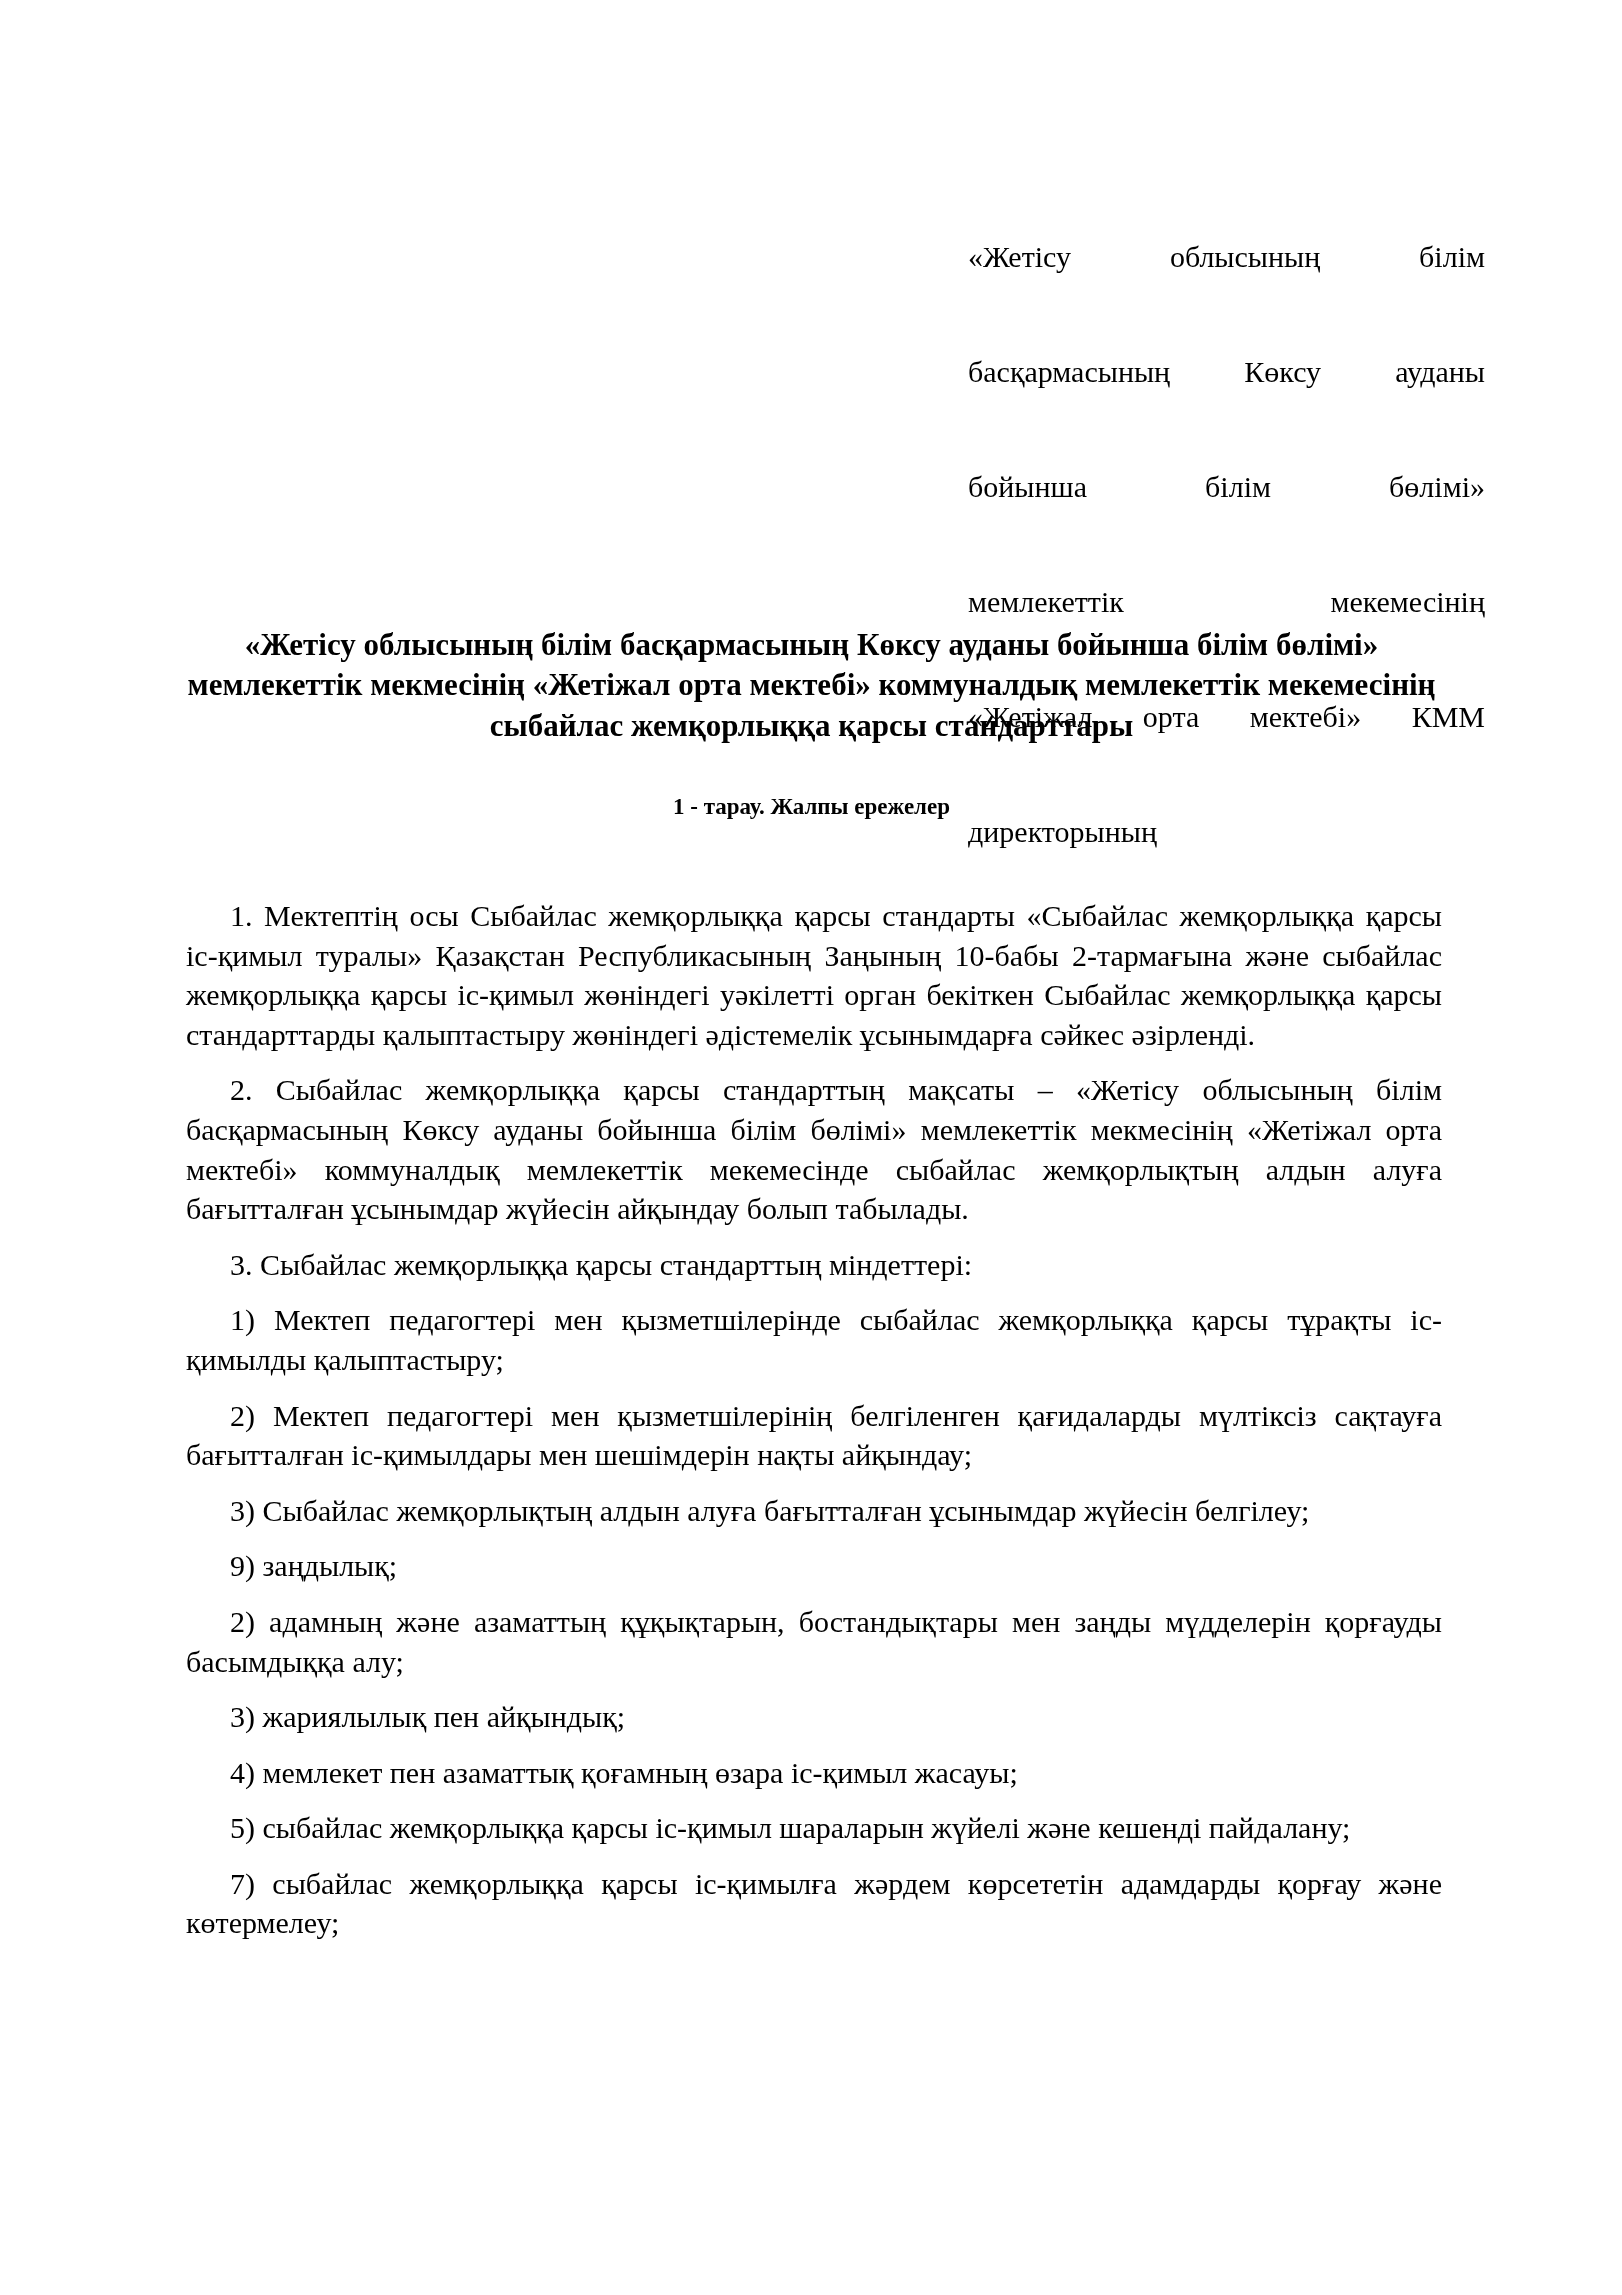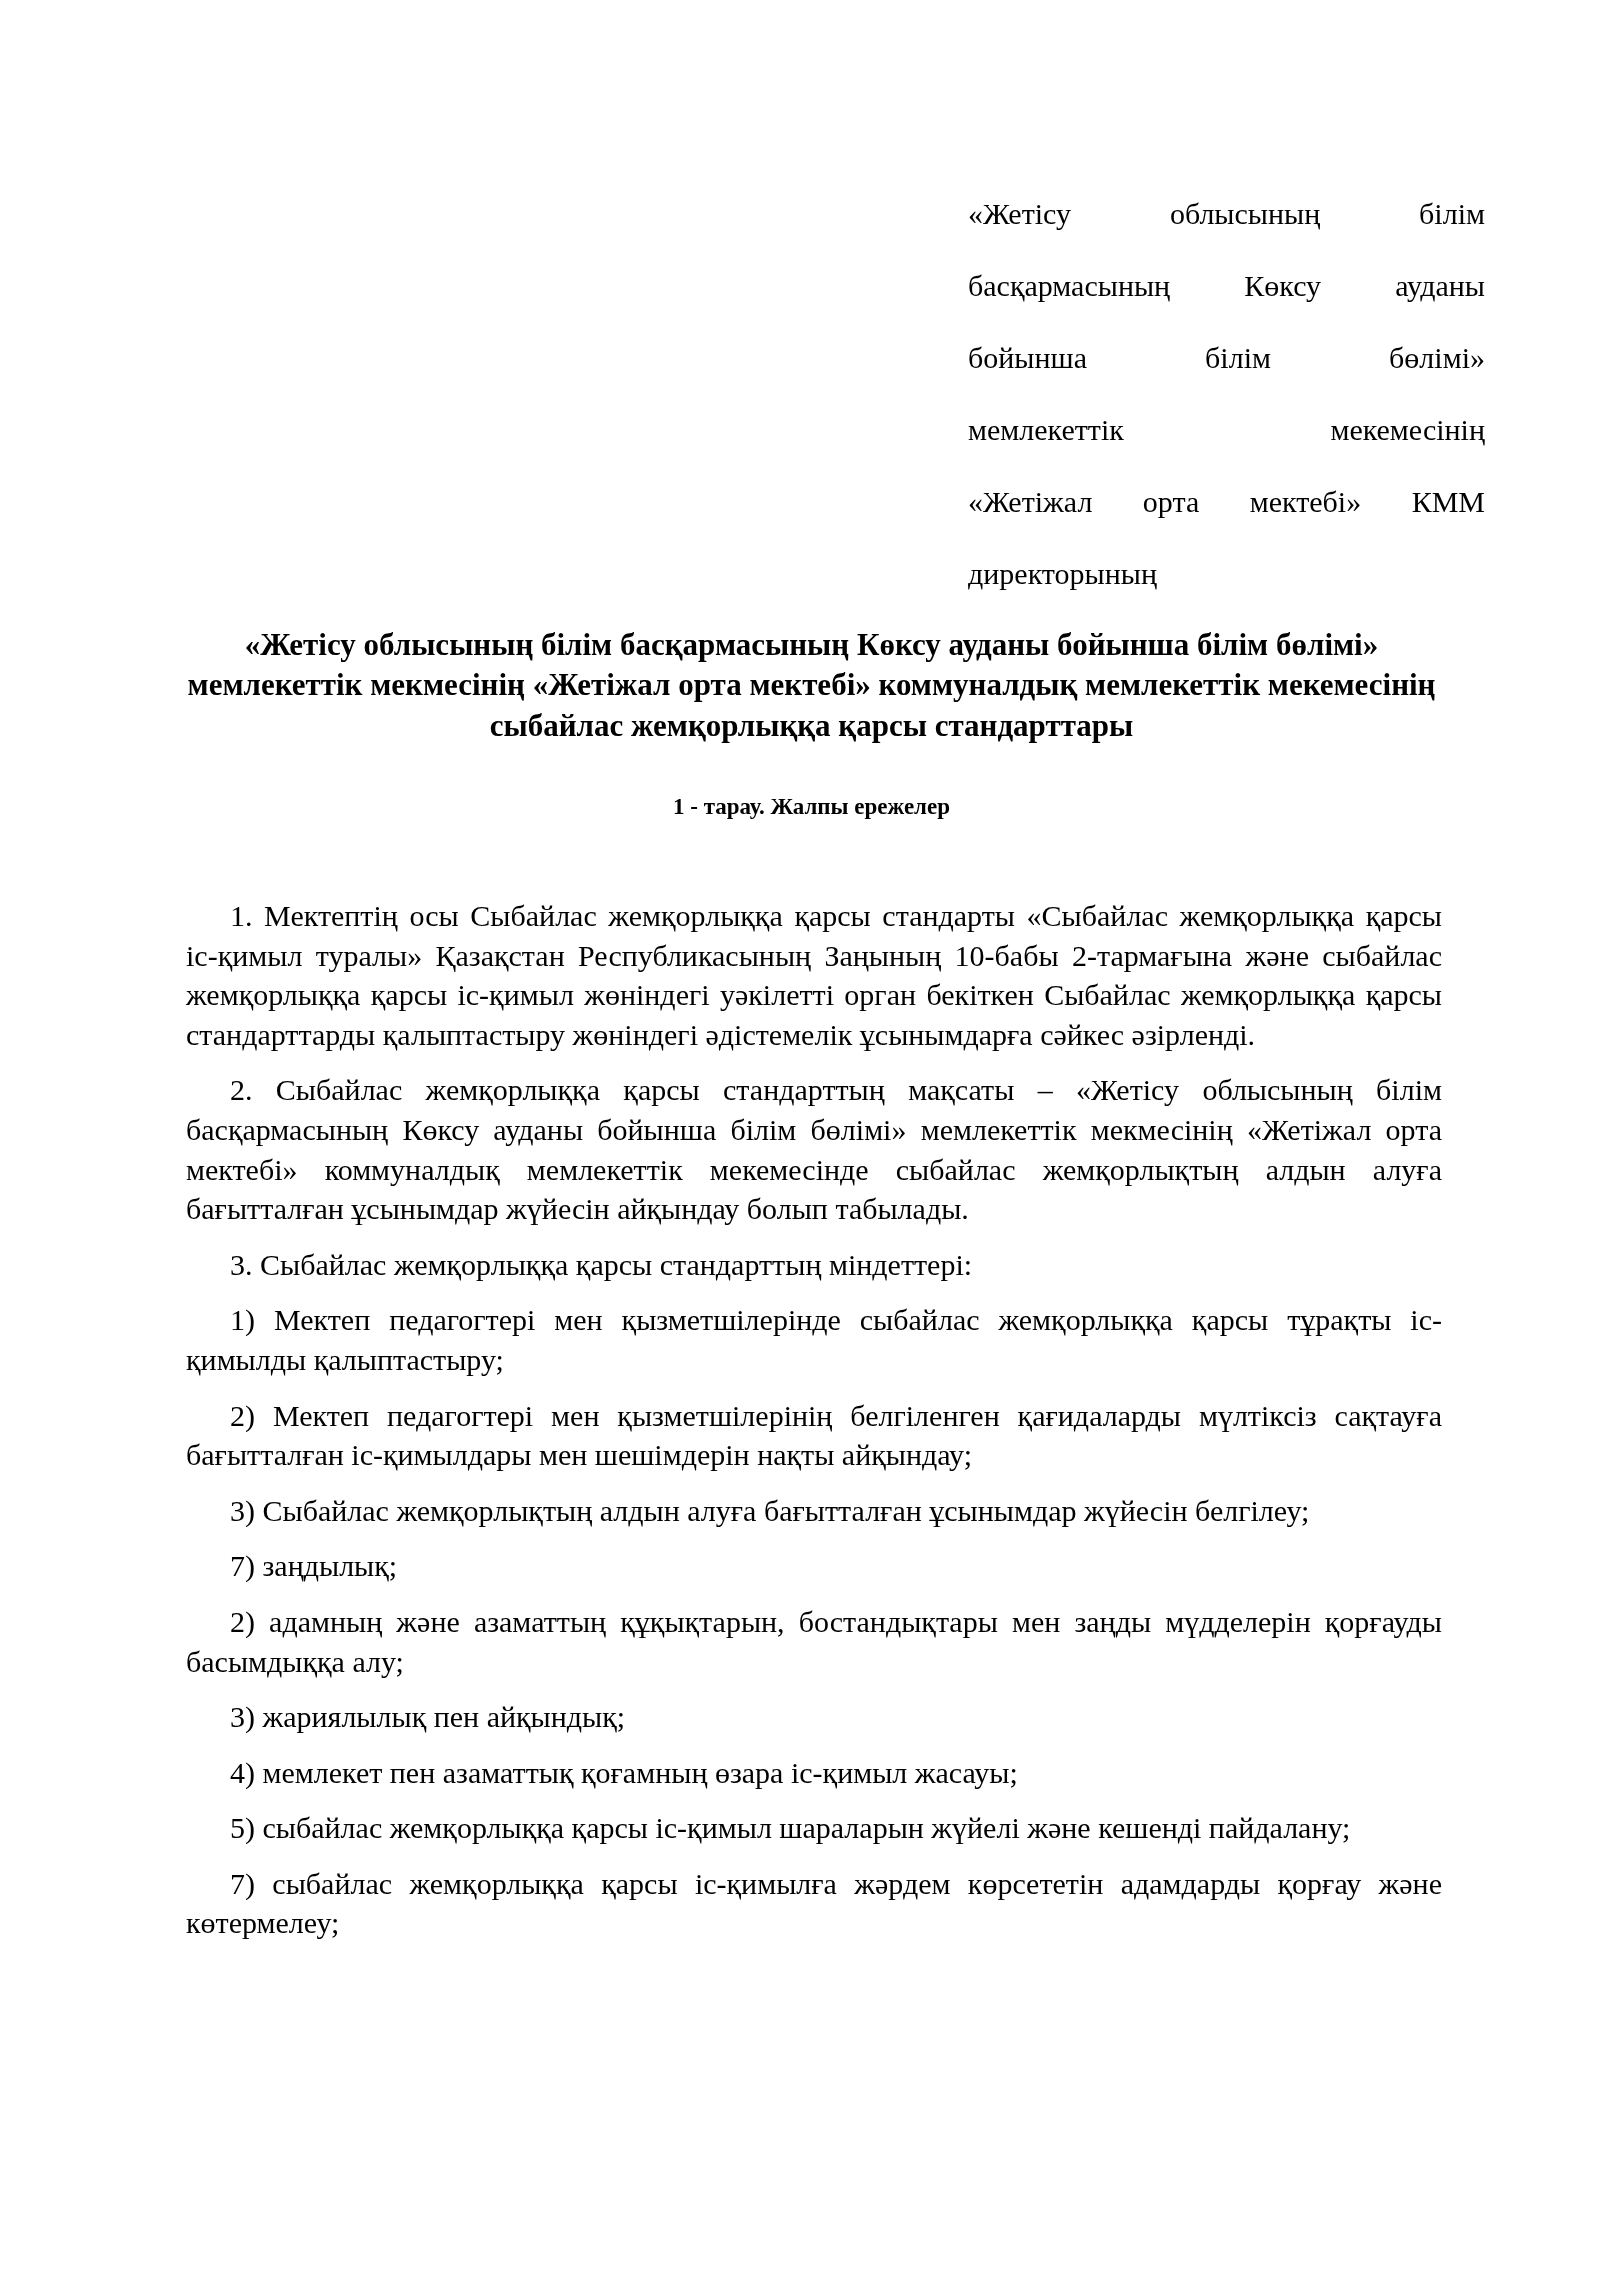--- a/index.html
+++ b/index.html
@@ -32,20 +32,21 @@
     width: 517px;
     font-size: 30px;
     line-height: 1.20;
     text-align: justify;
     text-justify: inter-word;
   }
   .approval-line {
     display: block;
     text-align: justify;
     text-justify: inter-word;
+    margin-top: 43px;
   }
   
   .approval-line.justify::after {
     content: "";
     display: inline-block;
     width: 100%;
     height: 0;
   }
 
   
@@ -109,21 +110,21 @@
 
   <div class="chapter-heading">1 - тарау. Жалпы ережелер</div>
 
   <div class="body-text">
     <p class="para">1. Мектептің осы Сыбайлас жемқорлыққа қарсы стандарты «Сыбайлас жемқорлыққа қарсы іс-қимыл туралы» Қазақстан Республикасының Заңының 10-бабы 2-тармағына және сыбайлас жемқорлыққа қарсы іс-қимыл жөніндегі уәкілетті орган бекіткен Сыбайлас жемқорлыққа қарсы стандарттарды қалыптастыру жөніндегі әдістемелік ұсынымдарға сәйкес әзірленді.</p>
     <p class="para">2. Сыбайлас жемқорлыққа қарсы стандарттың мақсаты – «Жетісу облысының білім басқармасының Көксу ауданы бойынша білім бөлімі» мемлекеттік мекмесінің «Жетіжал орта мектебі» коммуналдық мемлекеттік мекемесінде сыбайлас жемқорлықтың алдын алуға бағытталған ұсынымдар жүйесін айқындау болып табылады.</p>
     <p class="para">3. Сыбайлас жемқорлыққа қарсы стандарттың міндеттері:</p>
     <p class="para">1) Мектеп педагогтері мен қызметшілерінде сыбайлас жемқорлыққа қарсы тұрақты іс-қимылды қалыптастыру;</p>
     <p class="para">2) Мектеп педагогтері мен қызметшілерінің белгіленген қағидаларды мүлтіксіз сақтауға бағытталған іс-қимылдары мен шешімдерін нақты айқындау;</p>
     <p class="para">3) Сыбайлас жемқорлықтың алдын алуға бағытталған ұсынымдар жүйесін белгілеу;</p>
-    <p class="para">7) заңдылық;</p>
+    <p class="para">9) заңдылық;</p>
     <p class="para">2) адамның және азаматтың құқықтарын, бостандықтары мен заңды мүдделерін қорғауды басымдыққа алу;</p>
     <p class="para">3) жариялылық пен айқындық;</p>
     <p class="para">4) мемлекет пен азаматтық қоғамның өзара іс-қимыл жасауы;</p>
     <p class="para">5) сыбайлас жемқорлыққа қарсы іс-қимыл шараларын жүйелі және кешенді пайдалану;</p>
     <p class="para">7) сыбайлас жемқорлыққа қарсы іс-қимылға жәрдем көрсететін адамдарды қорғау және көтермелеу;</p>
   </div>
 
 </div>
 
 

